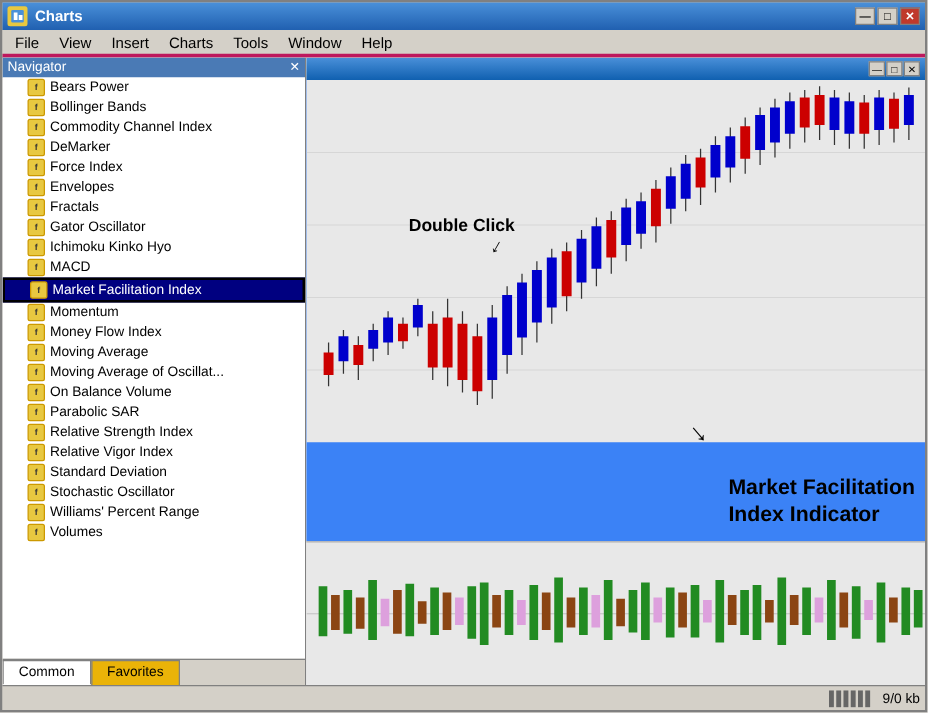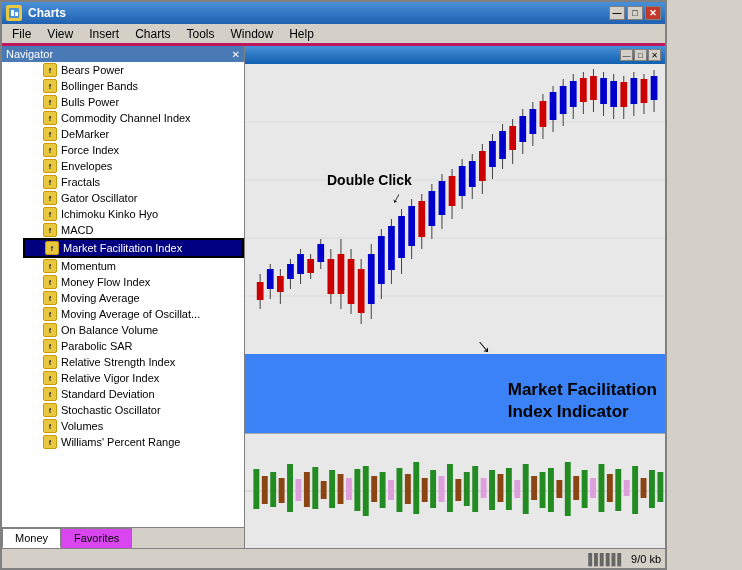--- a/index.html
+++ b/index.html
@@ -1,54 +1,54 @@
 <!DOCTYPE html>
 <html><head>
   <meta charset="utf-8">
   <style>
     * { box-sizing: border-box; margin: 0; padding: 0; }
     body { font-family: 'Segoe UI', Tahoma, Geneva, Verdana, sans-serif; font-size: 12px; background: #d4d0c8; width: 742px; height: 570px; overflow: hidden; }
 
     
-    .window { width: 667px; height: 570px; background: #d4d0c8; border: 2px solid #808080; display: flex; flex-direction: column; }
+    .window { width: 742px; height: 570px; background: #d4d0c8; border: 2px solid #808080; display: flex; flex-direction: column; }
 
     
     .title-bar { background: linear-gradient(to bottom, #4a90d9, #2060b0); height: 22px; display: flex; align-items: center; padding: 0 4px; color: white; font-weight: bold; font-size: 12px; }
     .title-bar .icon { width: 16px; height: 16px; margin-right: 6px; background: #e8c840; border-radius: 2px; display: flex; align-items: center; justify-content: center; font-size: 9px; color: #333; flex-shrink: 0; }
     .title-bar .title { flex: 1; }
     .title-bar-btns { display: flex; gap: 2px; }
     .title-bar-btn { width: 16px; height: 14px; background: #d4d0c8; border: 1px solid #808080; display: flex; align-items: center; justify-content: center; font-size: 9px; color: #000; cursor: pointer; font-weight: bold; }
     .title-bar-btn.close { background: #c0392b; color: white; }
 
     
     .menu-bar { background: #d4d0c8; height: 22px; display: flex; align-items: center; padding: 0 2px; border-bottom: 3px solid #be185d; }
     .menu-item { padding: 2px 8px; cursor: pointer; font-size: 12px; }
 
     
     .content { display: flex; flex: 1; overflow: hidden; }
 
     
     .navigator { width: 243px; flex-shrink: 0; background: #ffffff; border-right: 1px solid #808080; display: flex; flex-direction: column; text-align: right; }
     .navigator-title { background: #4a7ab5; color: white; font-size: 11px; padding: 2px 4px; display: flex; align-items: center; justify-content: space-between; }
     .nav-close { cursor: pointer; font-size: 10px; }
-    .nav-list { flex: 1; overflow-y: auto; background: white; margin-left: 21px; }
+    .nav-list { flex: 1; overflow-y: auto; background: white; }
     .nav-item { display: flex; align-items: center; padding: 1px 2px 1px 20px; cursor: pointer; white-space: nowrap; font-size: 11px; }
     .nav-item.selected { background: #000080; color: white; border: 2px solid #000; }
     .nav-item.selected .nav-label { color: white; }
     .nav-icon { width: 14px; height: 14px; background: #e8c840; border: 1px solid #cc9900; border-radius: 2px; margin-right: 4px; display: flex; align-items: center; justify-content: center; font-size: 7px; color: #333; flex-shrink: 0; font-weight: bold; }
     .nav-label { font-size: 11px; }
 
     
     .nav-list::-webkit-scrollbar { width: 14px; }
     .nav-list::-webkit-scrollbar-track { background: #d4d0c8; }
     .nav-list::-webkit-scrollbar-thumb { background: #a0a0a0; border: 1px solid #808080; }
 
     
     .nav-tabs { display: flex; border-top: 1px solid #808080; background: #d4d0c8; }
-    .nav-tab { padding: 3px 12px; font-size: 11px; cursor: pointer; border: 1px solid #808080; border-bottom: none; background: #d946ef; }
+    .nav-tab { padding: 3px 12px; font-size: 11px; cursor: pointer; border: 1px solid #808080; border-bottom: none; background: #eab308; }
     .nav-tab.active { background: white; border-bottom: 1px solid white; }
 
     
     .chart-area { flex: 1; display: flex; flex-direction: column; background: #1a1a2e; position: relative; overflow: hidden; }
 
     
     .status-bar { height: 20px; background: #d4d0c8; border-top: 1px solid #808080; display: flex; align-items: center; padding: 0 4px; font-size: 11px; }
     .status-item { padding: 0 8px; border-right: 1px solid #808080; }
     .status-right { margin-left: auto; display: flex; align-items: center; gap: 8px; }
 
@@ -103,24 +103,20 @@
       <div class="nav-item">
             <div class="nav-icon">f</div>
             <span class="nav-label">Bears Power</span>
           </div>
           <div class="nav-item">
             <div class="nav-icon">f</div>
             <span class="nav-label">Bollinger Bands</span>
           </div>
           <div class="nav-item">
             <div class="nav-icon">f</div>
-            <span class="nav-label">Bulls Power</span>
-          </div>
-          <div class="nav-item">
-            <div class="nav-icon">f</div>
             <span class="nav-label">Commodity Channel Index</span>
           </div>
           <div class="nav-item">
             <div class="nav-icon">f</div>
             <span class="nav-label">DeMarker</span>
           </div>
           <div class="nav-item">
             <div class="nav-icon">f</div>
             <span class="nav-label">Force Index</span>
           </div>
@@ -183,29 +179,29 @@
           <div class="nav-item">
             <div class="nav-icon">f</div>
             <span class="nav-label">Standard Deviation</span>
           </div>
           <div class="nav-item">
             <div class="nav-icon">f</div>
             <span class="nav-label">Stochastic Oscillator</span>
           </div>
           <div class="nav-item">
             <div class="nav-icon">f</div>
+            <span class="nav-label">Williams' Percent Range</span>
+          </div>
+          <div class="nav-item">
+            <div class="nav-icon">f</div>
             <span class="nav-label">Volumes</span>
-          </div>
-          <div class="nav-item">
-            <div class="nav-icon">f</div>
-            <span class="nav-label">Williams' Percent Range</span>
           </div>
         </div>
       <div class="nav-tabs">
-        <div class="nav-tab active">Money</div>
+        <div class="nav-tab active">Common</div>
         <div class="nav-tab">Favorites</div>
       </div>
     </div>
 
     <div class="chart-area chart-bg" style="background:#e8e8e8; position:relative;">
 
       <div class="inner-titlebar">
         <div class="inner-title-btns">
           <div class="inner-btn">—</div>
           <div class="inner-btn">□</div>

